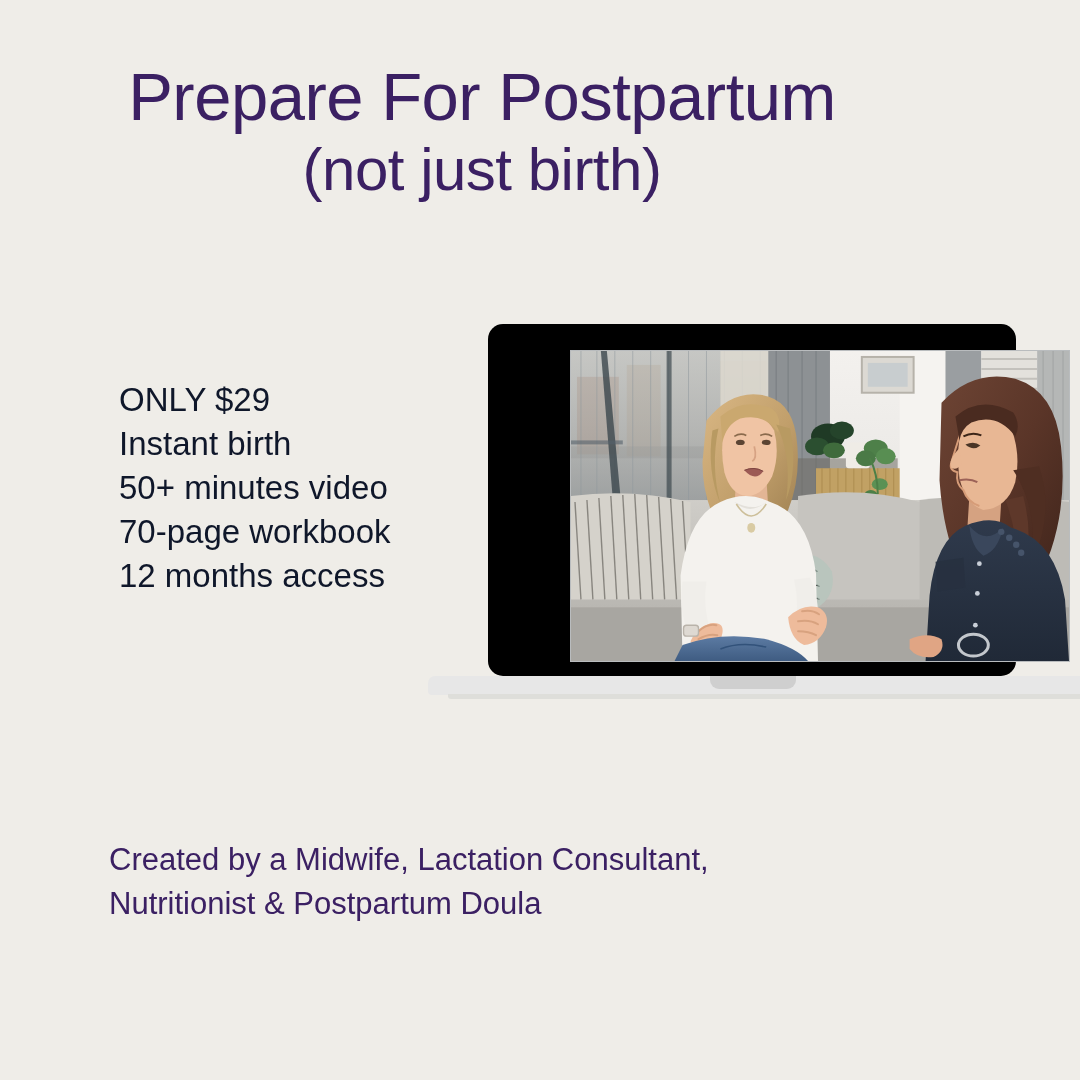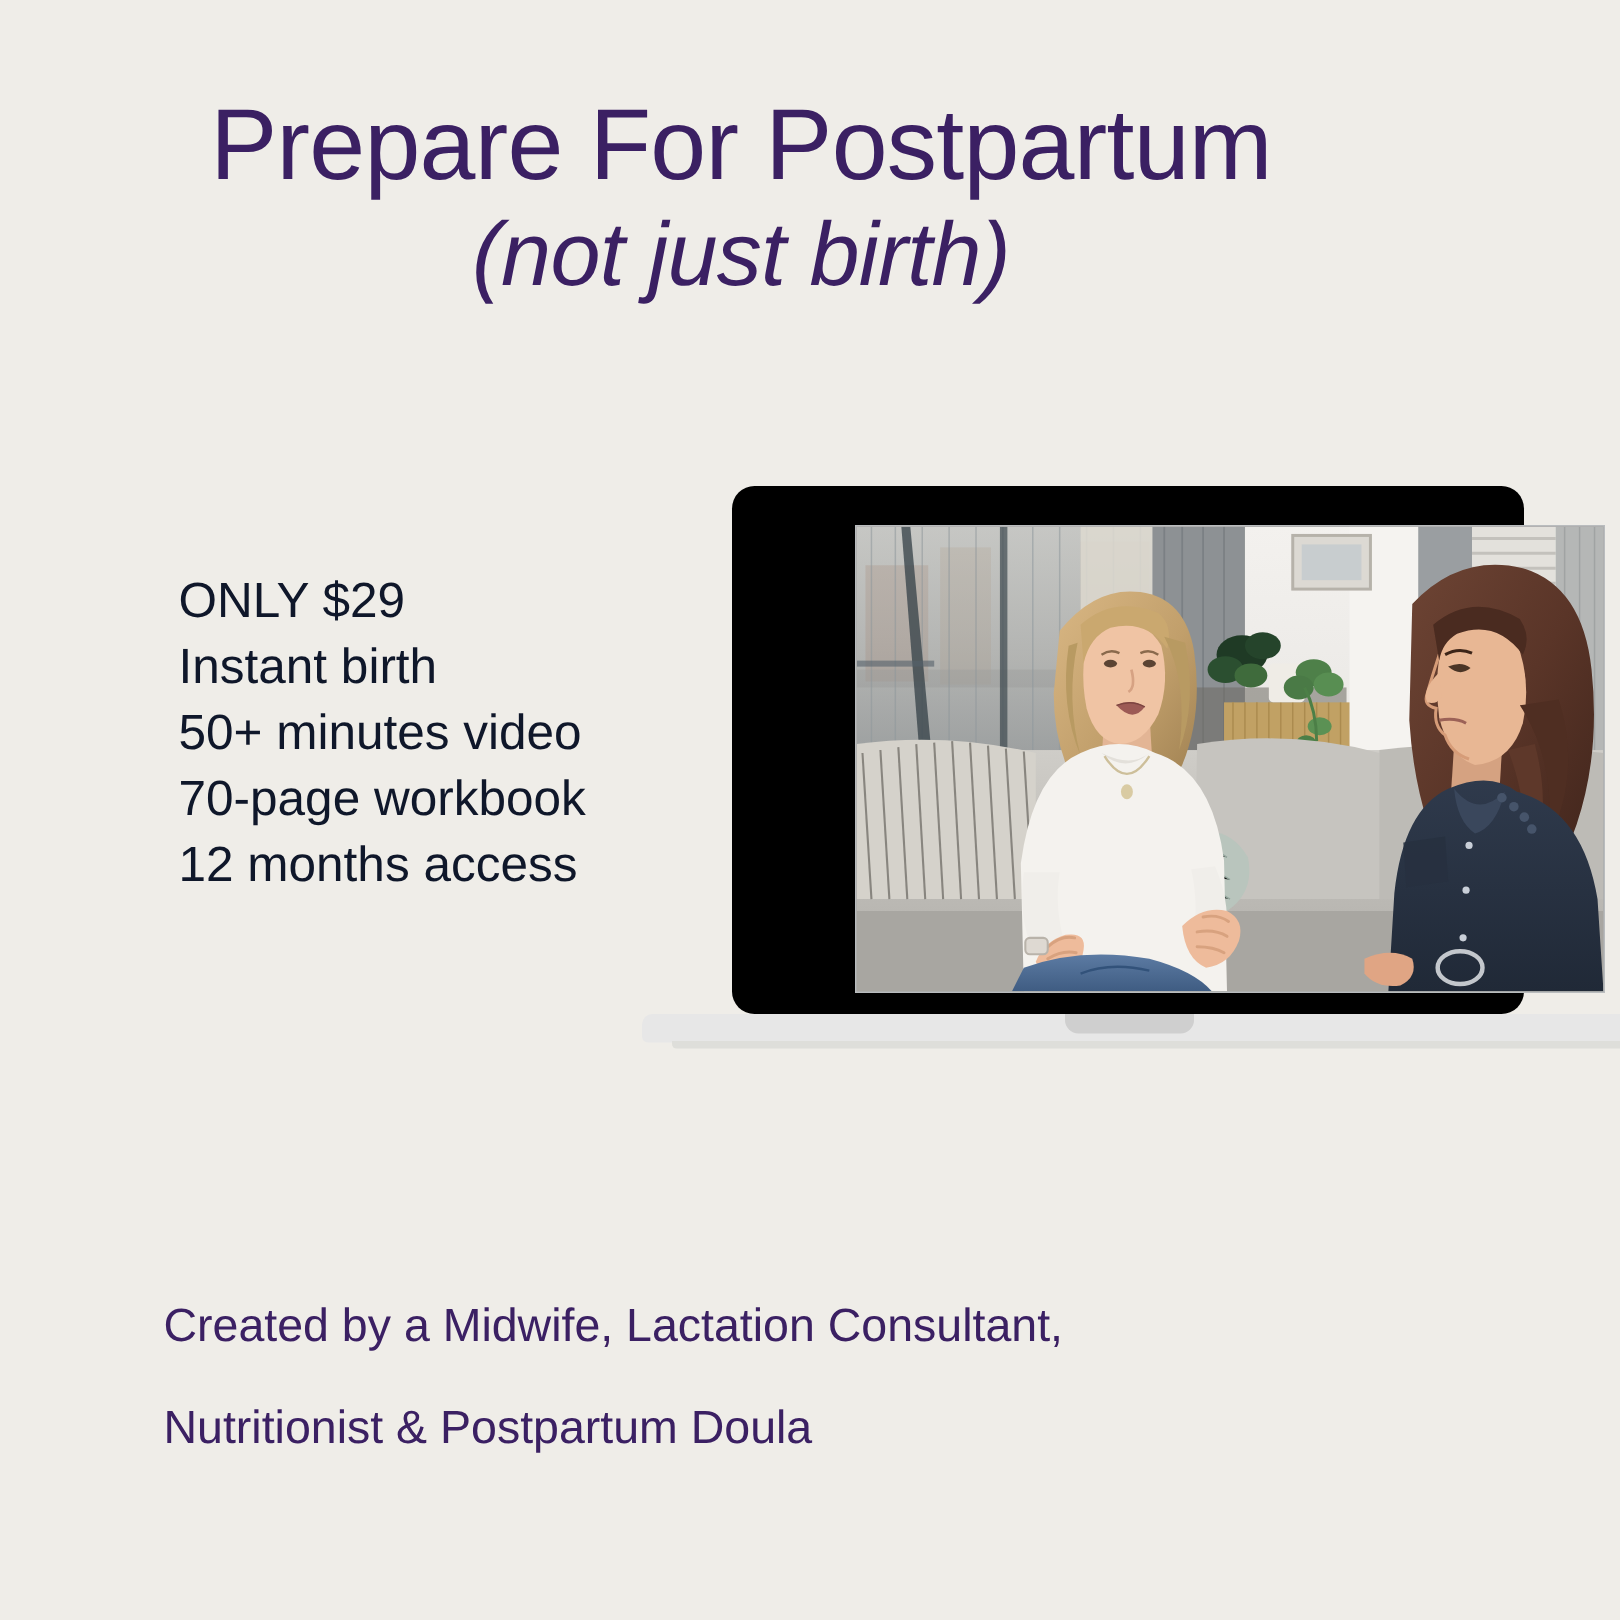--- a/index.html
+++ b/index.html
@@ -6,36 +6,35 @@
   html,body { width:1080px; height:1080px; }
   body {
     background:#EFEDE8;
     font-family:"Liberation Sans", sans-serif;
     position:relative;
     overflow:hidden;
   }
 
   
   #title-block{
-    position:absolute; left:16px; top:60px; width:956px;
+    position:absolute; left:4px; top:60px; width:956px;
     text-align:center;
   }
   #title-line-1{
     display:block;
     font-size:67px;
     font-weight:300;
     letter-spacing:-0.5px;
     line-height:74px;
     color:#3B2063;
   }
   #title-line-2{
     display:block;
     font-size:60px;
     font-weight:300;
-    font-style:italic;
     line-height:72px;
     letter-spacing:-0.5px;
     color:#3B2063;
   }
 
   
   #feature-list{
     position:absolute; left:119px; top:378px;
     list-style:none;
   }
@@ -49,21 +48,21 @@
   }
 
   
   #caption{
     position:absolute; left:109px; top:838px; width:760px;
     font-size:31px;
     font-weight:400;
     line-height:44px;
     color:#3B2063;
   }
-  #caption span{ display:block; white-space:nowrap;margin-top:24px; }
+  #caption span{ display:block; white-space:nowrap; }
 
   
   #laptop{
     position:absolute; left:420px; top:318px;
     width:660px; height:385px;
   }
   #laptop-base{
     position:absolute; left:8px; top:358px;
     width:660px; height:19px;
     background:#E7E7E7;

